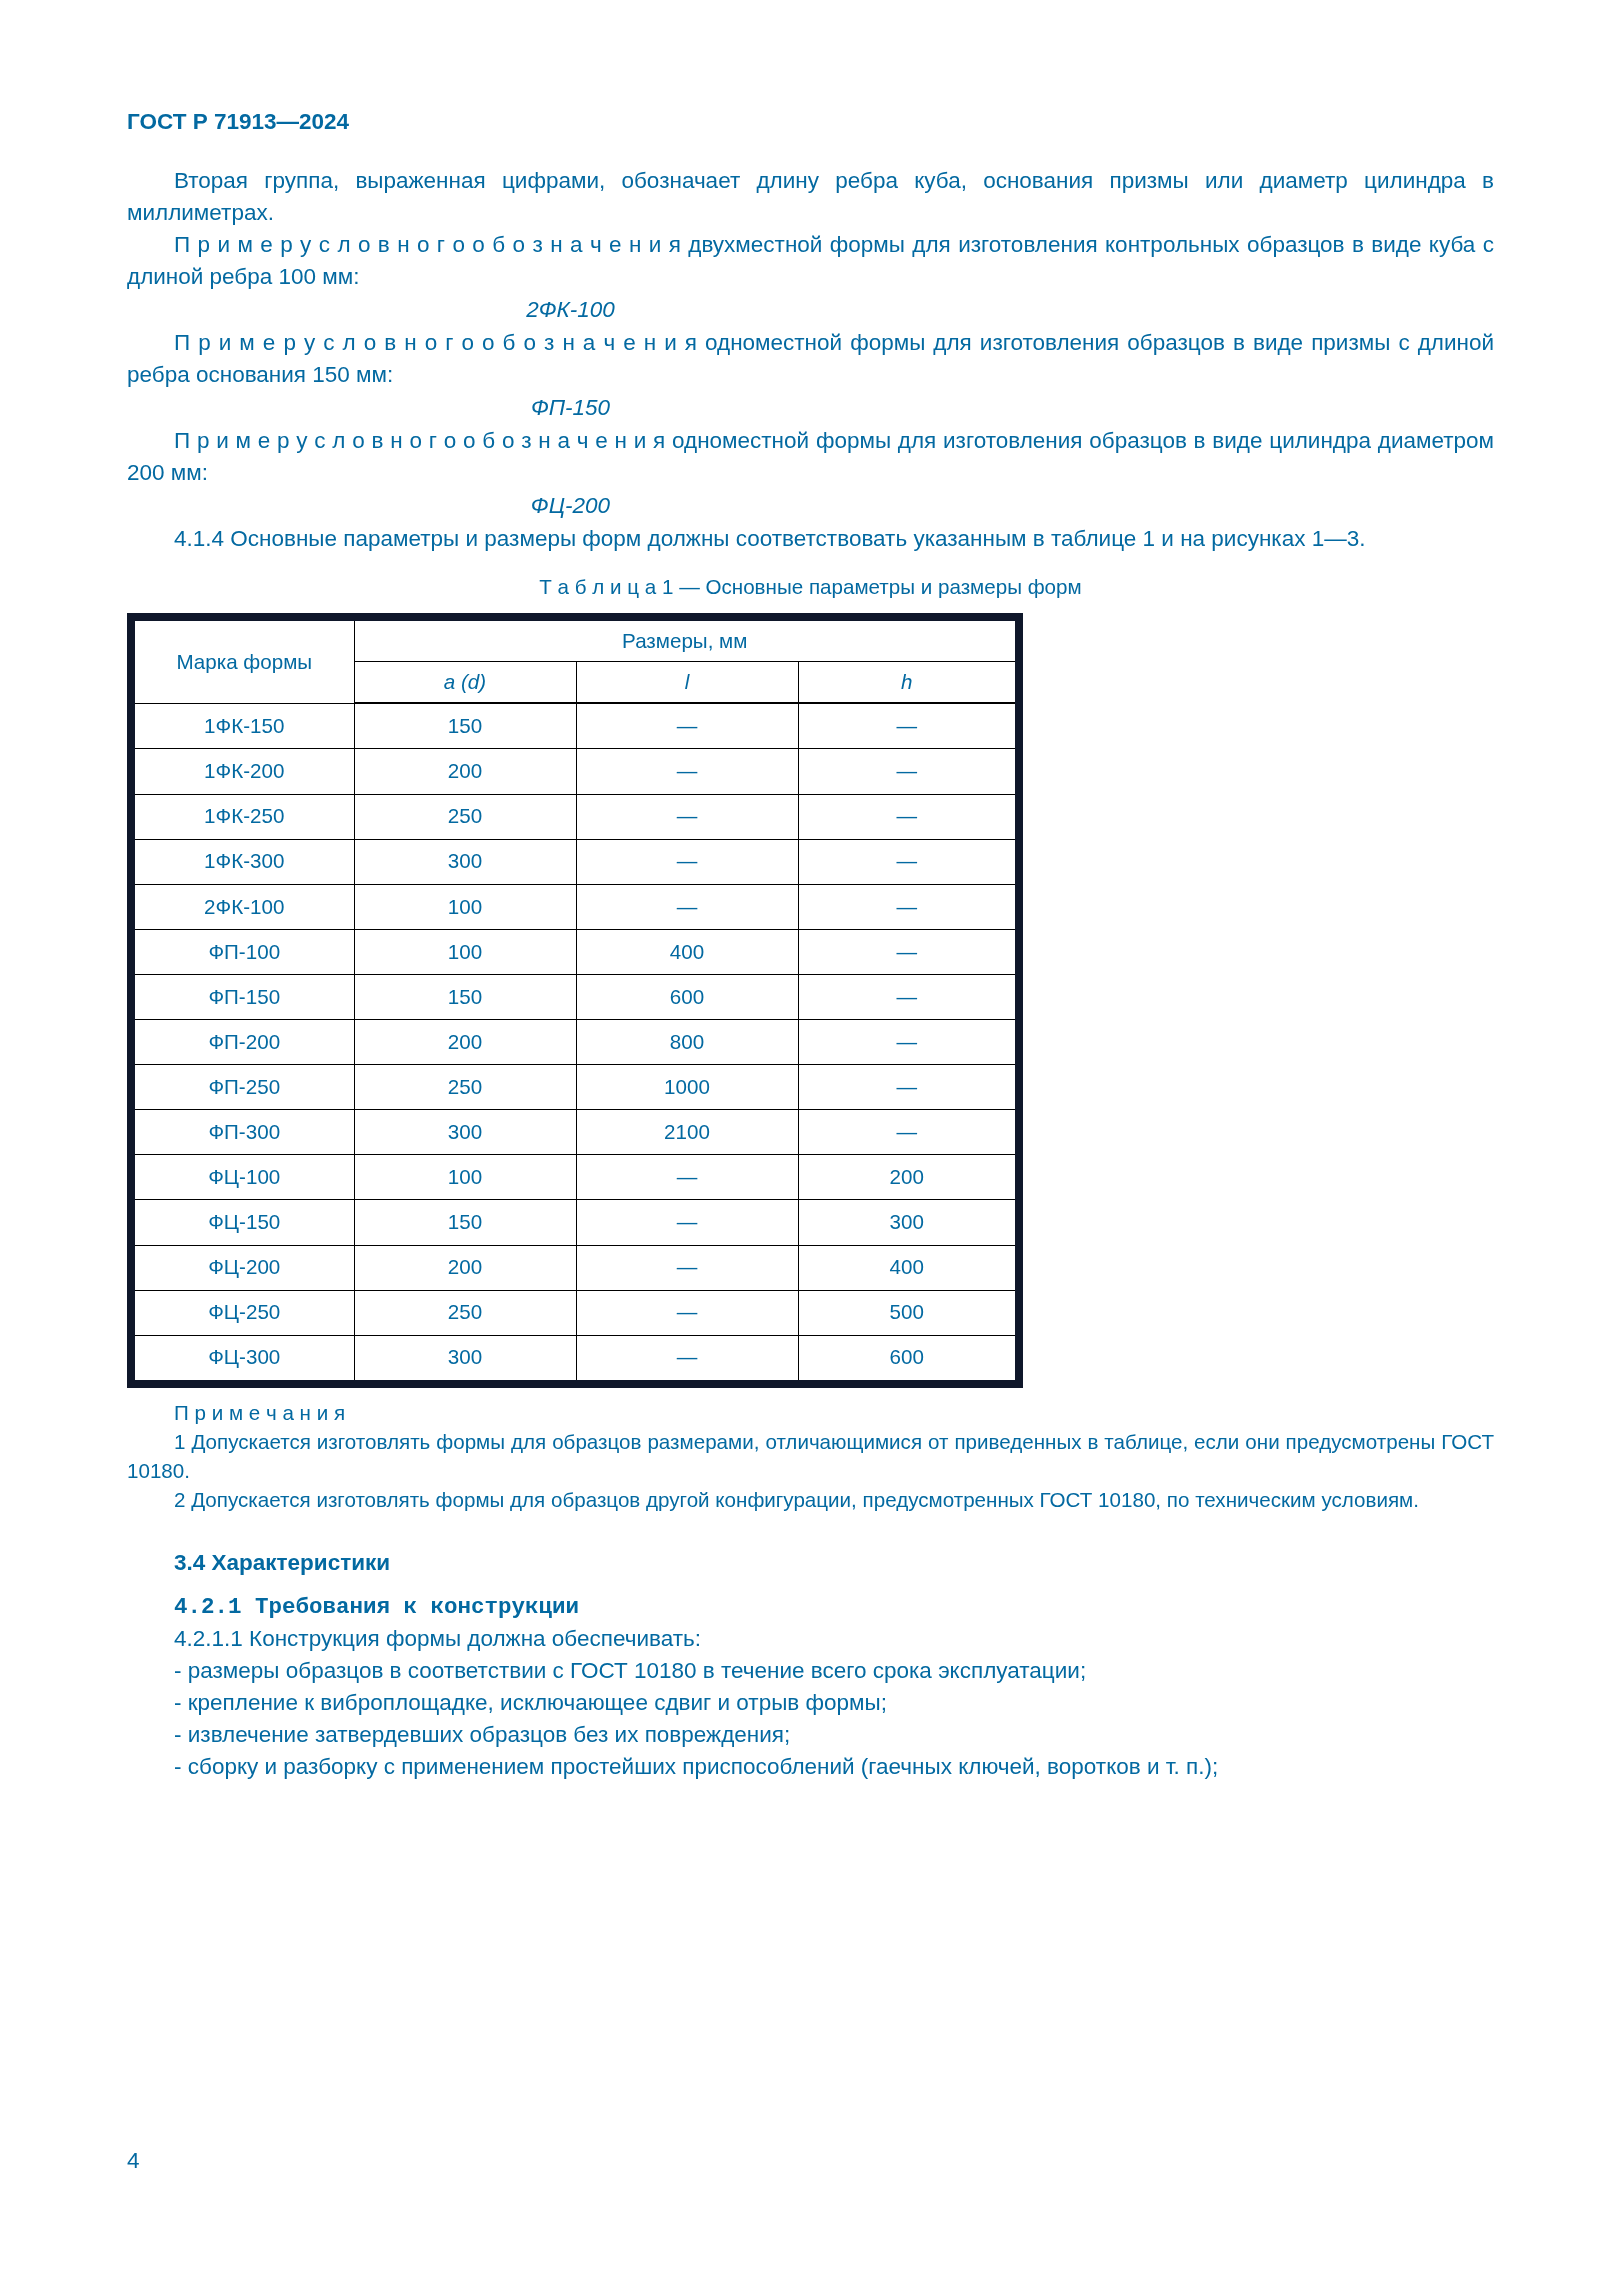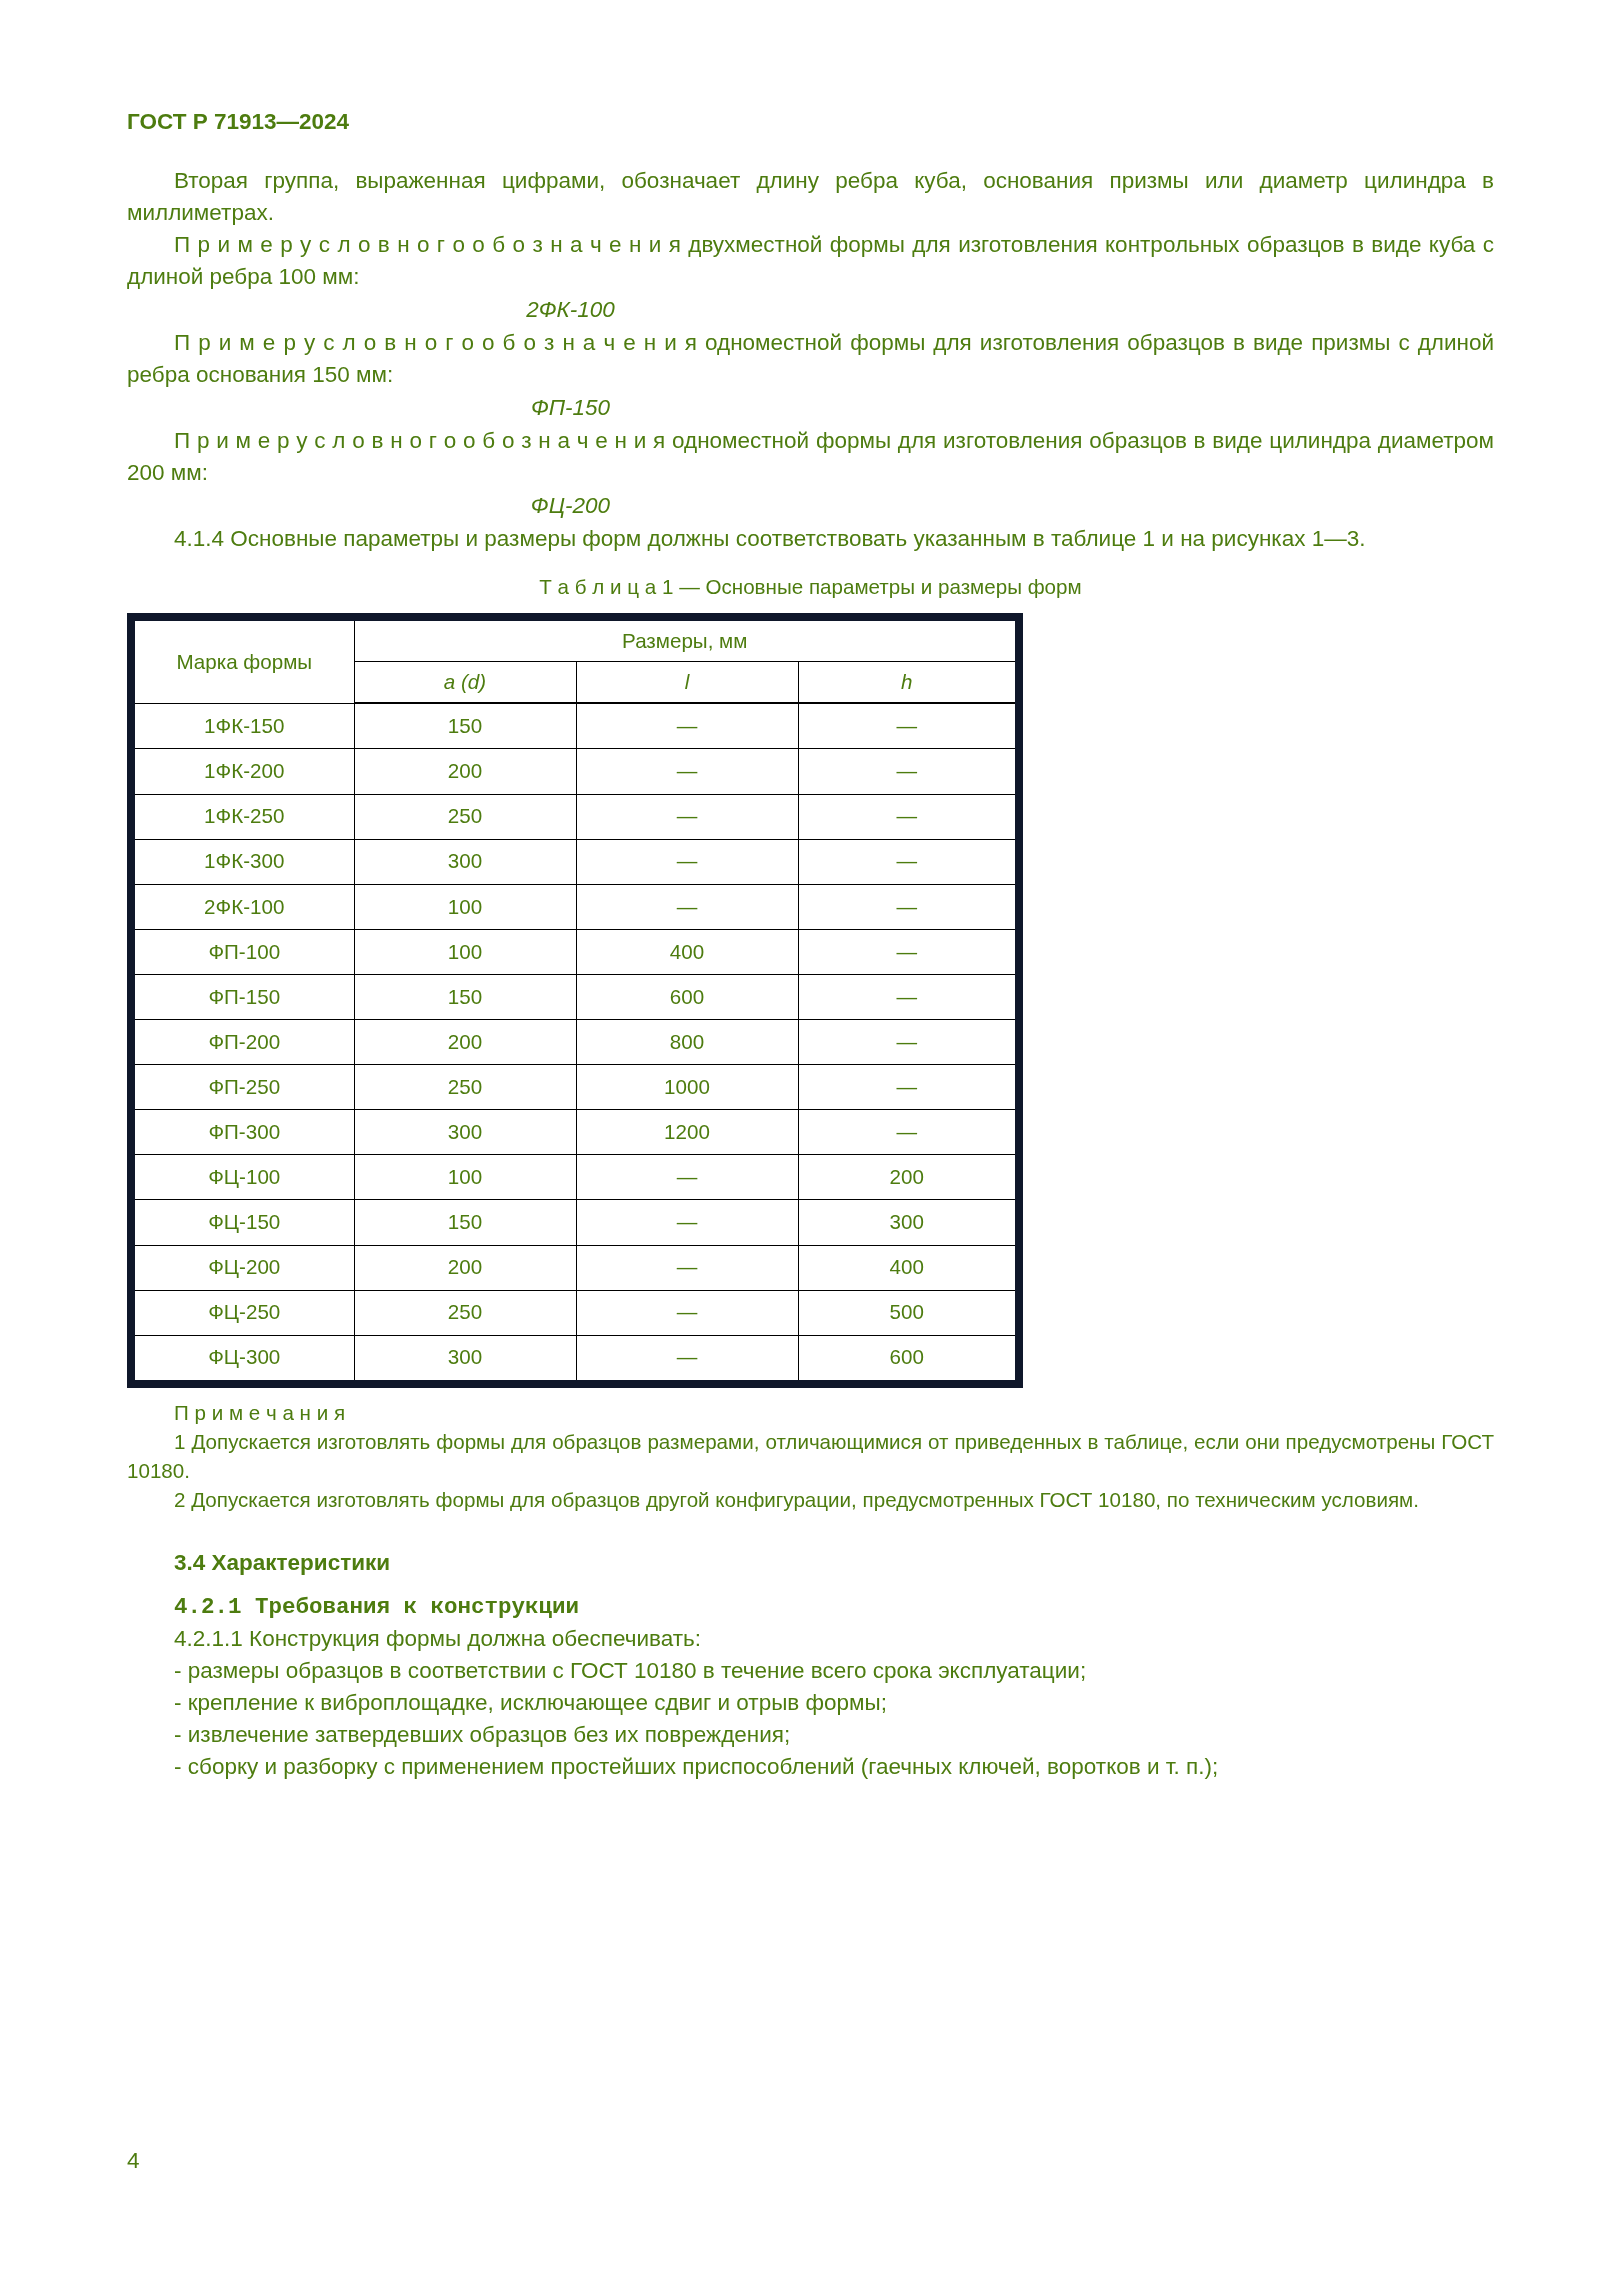--- a/index.html
+++ b/index.html
@@ -3,21 +3,21 @@
 <meta charset="utf-8">
 <style>
   * { margin: 0; padding: 0; box-sizing: border-box; }
   html, body { background: #ffffff; }
   .page {
     position: relative;
     width: 1621px;
     height: 2293px;
     margin: 0 auto;
     background: #ffffff;
-    color: #4d7c0f;
+    color: #0369a1;
     font-family: "Liberation Sans", sans-serif;
     font-size: 22.5px;
     line-height: 32px;
     padding: 106px 127px 0 127px;
   }
   .doc-header {
     font-weight: bold;
     margin-bottom: 27.4px;
   }
   .para {
@@ -170,21 +170,21 @@
         </tr>
         <tr>
           <td>ФП-250</td>
           <td>250</td>
           <td>1000</td>
           <td>—</td>
         </tr>
         <tr>
           <td>ФП-300</td>
           <td>300</td>
-          <td>1200</td>
+          <td>2100</td>
           <td>—</td>
         </tr>
         <tr>
           <td>ФЦ-100</td>
           <td>100</td>
           <td>—</td>
           <td>200</td>
         </tr>
         <tr>
           <td>ФЦ-150</td>

